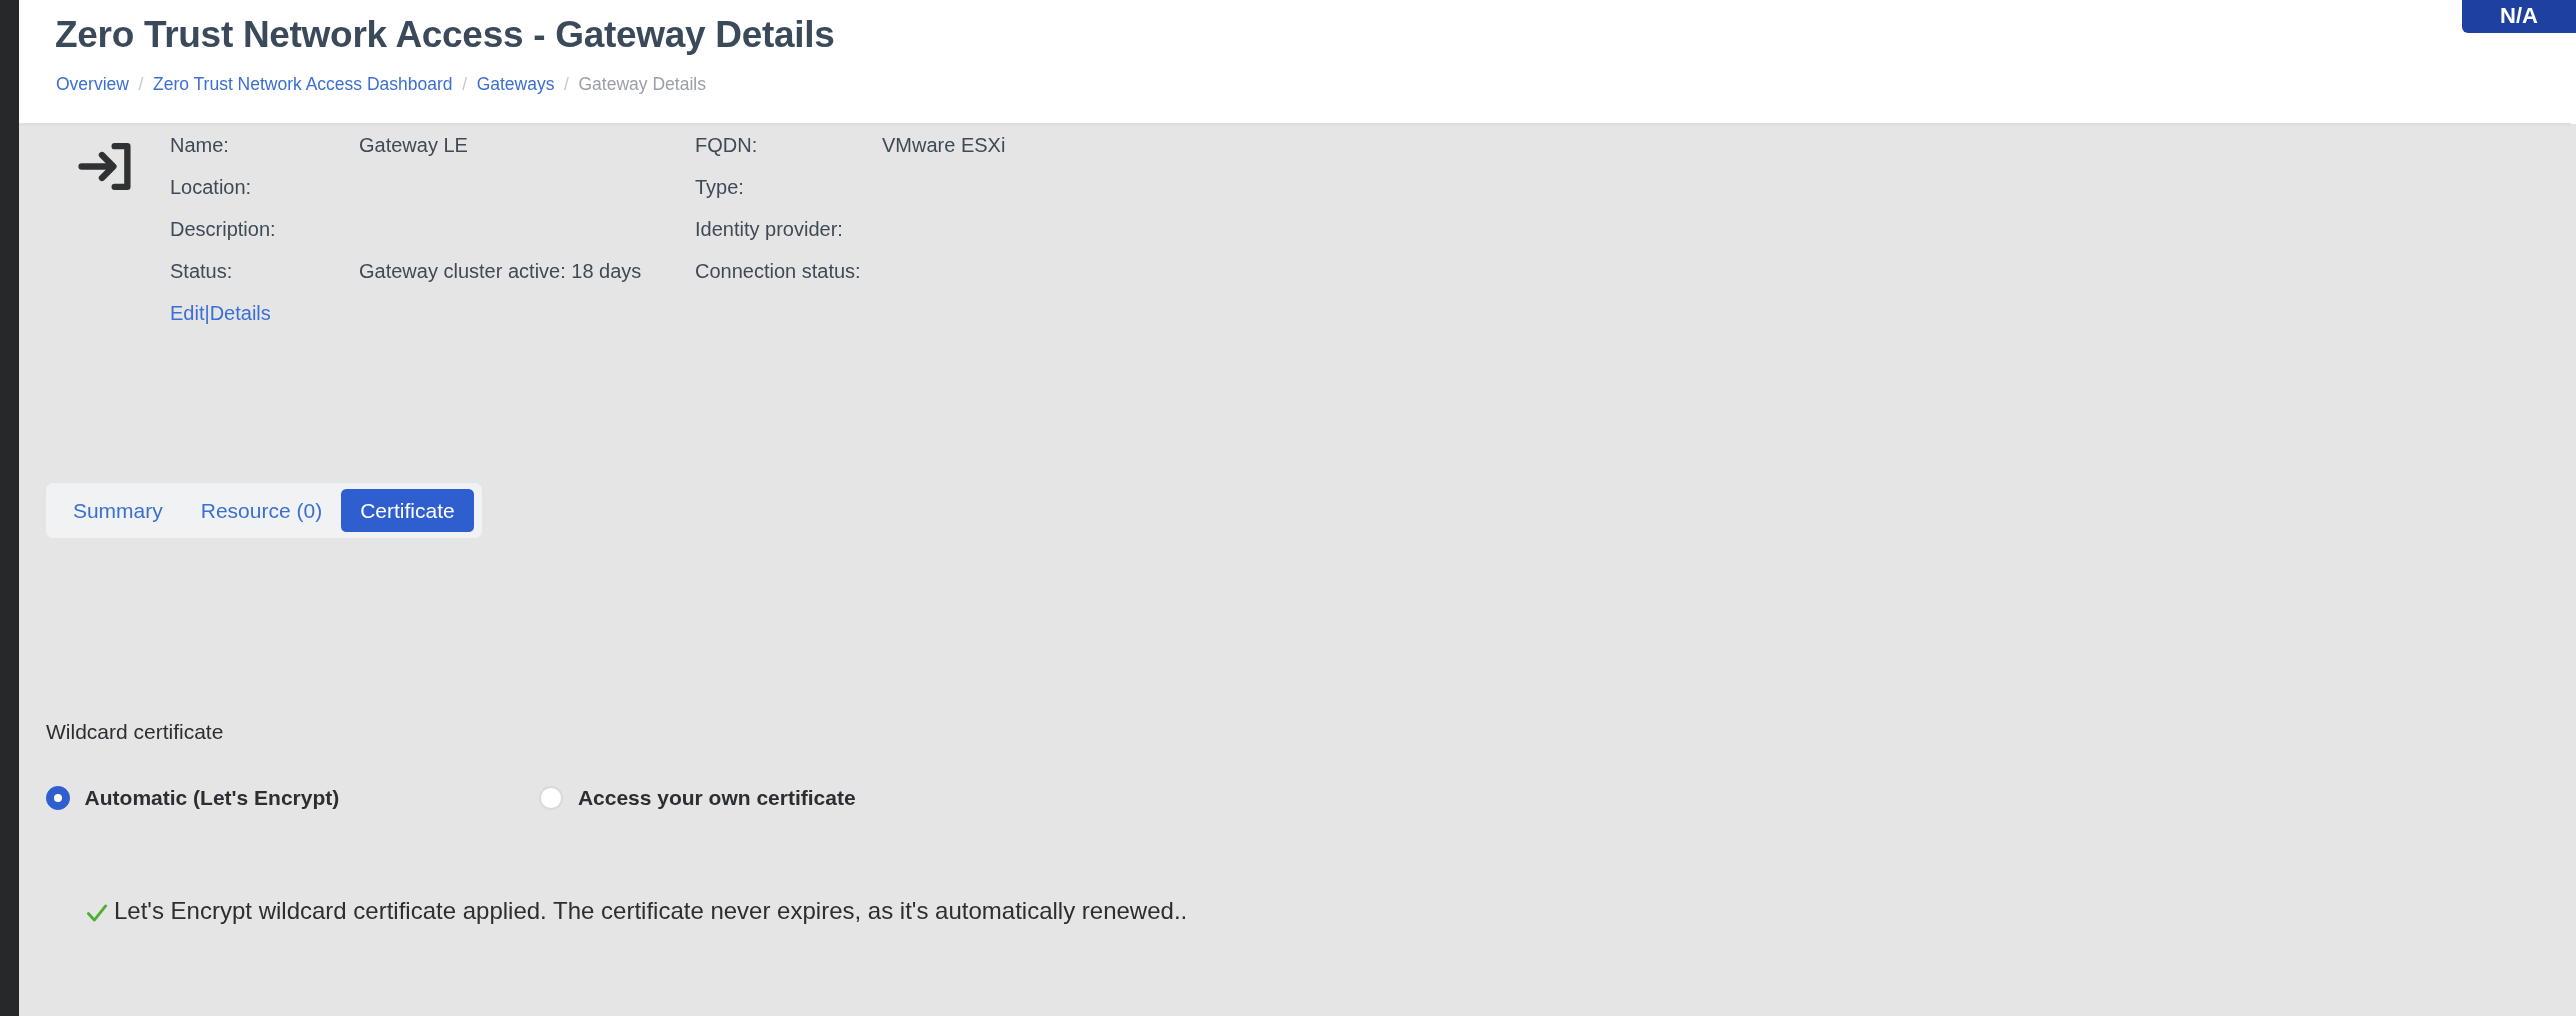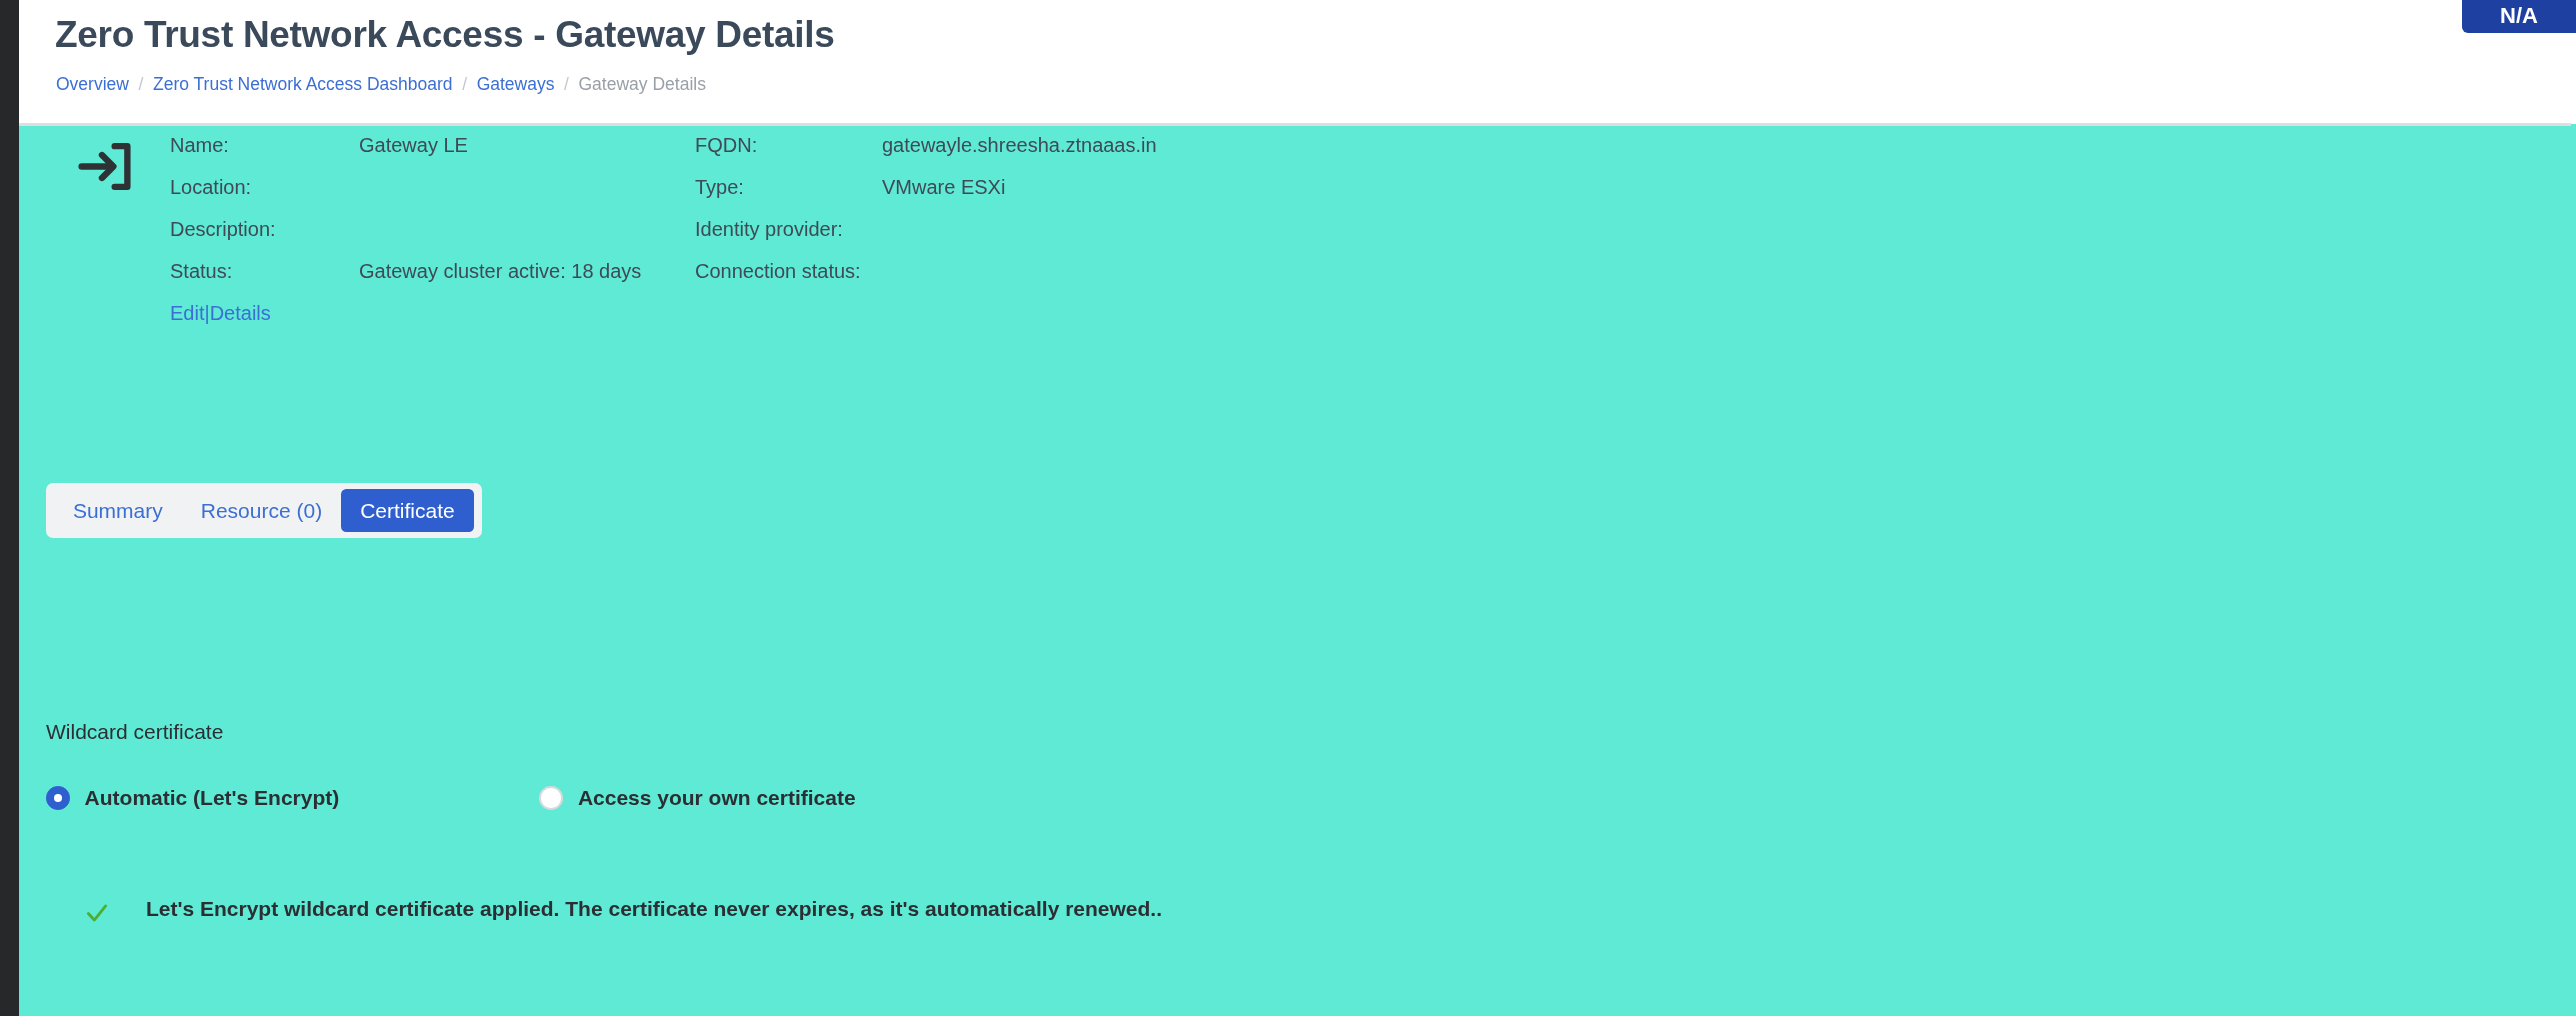--- a/index.html
+++ b/index.html
@@ -9,21 +9,21 @@
     width: 2576px; height: 1017px;
     background: #ffffff;
     font-family: "Liberation Sans", sans-serif;
     -webkit-font-smoothing: antialiased;
   }
   #app {
     position: relative;
     width: 2576px;
     height: 1017px;
     overflow: hidden;
-    background: #5eead4;
+    background: #e5e5e5;
   }
 
   
   .left-rail {
     position: absolute;
     left: 0; top: 0;
     width: 19px; height: 1017px;
     background: #26282a;
   }
 
@@ -231,23 +231,23 @@
     display: flex;
     align-items: flex-start;
     white-space: nowrap;
   }
   .check-icon {
     width: 26px; height: 26px;
     flex: 0 0 auto;
     margin-top: 2.6px;
   }
   .status-text {
-    margin-left: 36px;
-    font-size: 21px;
-    font-weight: bold;
+    margin-left: 4px;
+    font-size: 24px;
+    font-weight: normal;
     color: #2b2f33;
   }
 </style>
 </head>
 <body>
 
 <div id="app">
 
   <div class="left-rail"></div>
 
@@ -296,21 +296,20 @@
     </div>
 
     <div class="detail-col col-right">
       <div class="detail-row">FQDN:</div>
       <div class="detail-row">Type:</div>
       <div class="detail-row">Identity provider:</div>
       <div class="detail-row">Connection status:</div>
     </div>
 
     <div class="detail-col col-rightv">
-      <div class="detail-row">gatewayle.shreesha.ztnaaas.in</div>
       <div class="detail-row">VMware ESXi</div>
     </div>
   </div>
 
   <div class="tabs">
     <button class="tab">Summary</button>
     <button class="tab">Resource (0)</button>
     <button class="tab active">Certificate</button>
   </div>
 

